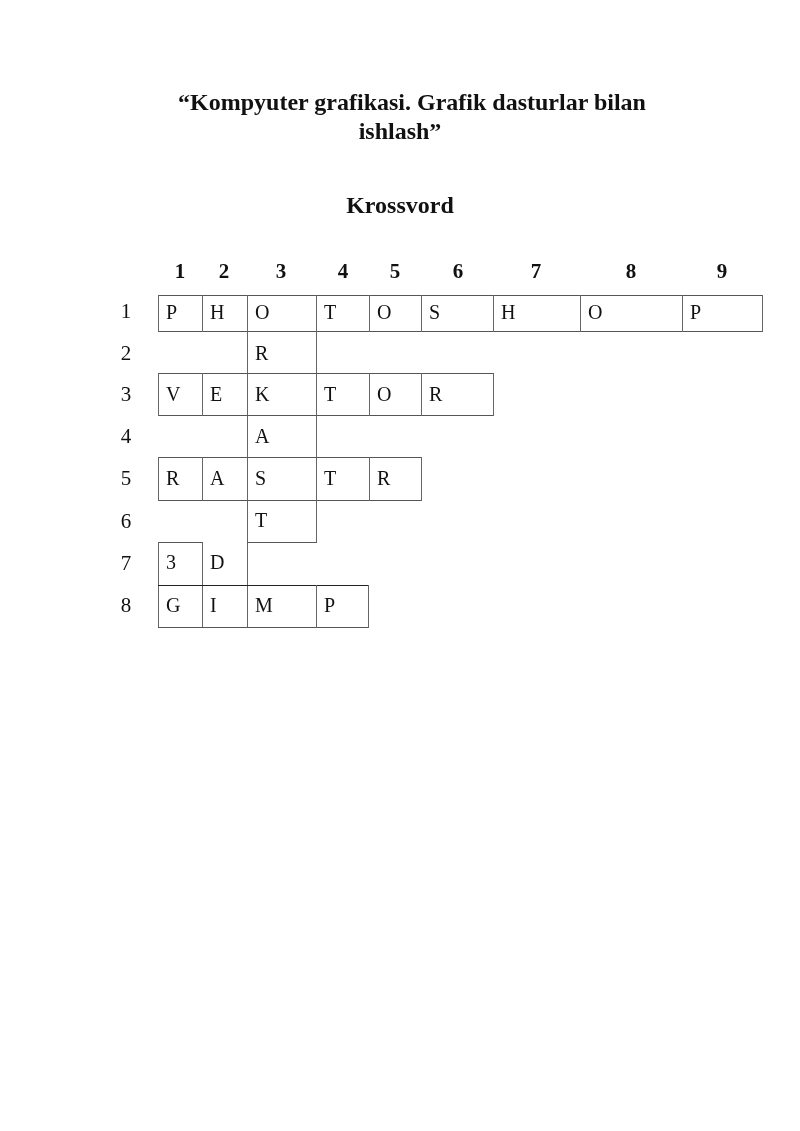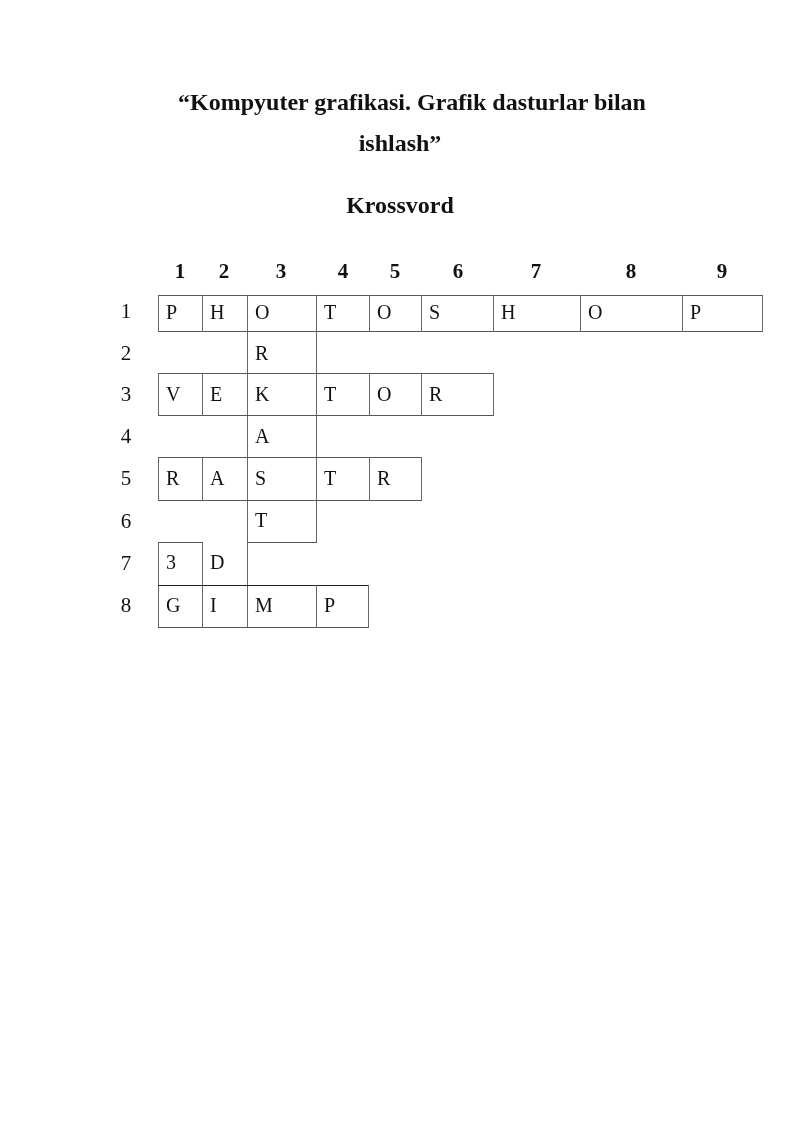--- a/index.html
+++ b/index.html
@@ -1,21 +1,21 @@
 <!DOCTYPE html>
 <html><head>
 <meta charset="utf-8">
 <style>
   html, body { margin: 0; padding: 0; background: #ffffff; }
   body { width: 800px; height: 1131px; position: relative; overflow: hidden;
          font-family: "Liberation Serif", "DejaVu Serif", serif; color: #111; }
   .title { position: absolute; left: 0; width: 800px; text-align: center;
            font-weight: bold; font-size: 24px; line-height: 31px; }
   .title.t1 { top: 87px; margin-left: 12px; }
-  .title.t2 { top: 128px; }
+  .title.t2 { top: 116px; }
   .subtitle { position: absolute; left: 0; width: 800px; top: 190px; text-align: center;
               font-weight: bold; font-size: 24px; line-height: 31px; }
   .colnum { position: absolute; top: 258px; font-weight: bold; font-size: 21px;
             line-height: 26px; width: 30px; text-align: center; }
   .rownum { position: absolute; left: 113px; width: 26px; text-align: center; font-size: 21px; line-height: 26px; }
   .cell { position: absolute; font-size: 20px; line-height: 24px; padding-left: 8px; box-sizing: border-box; }
   .hl { position: absolute; height: 1px; background: #555; }
   .vl { position: absolute; width: 1px; background: #666; }
 </style>
 </head>

